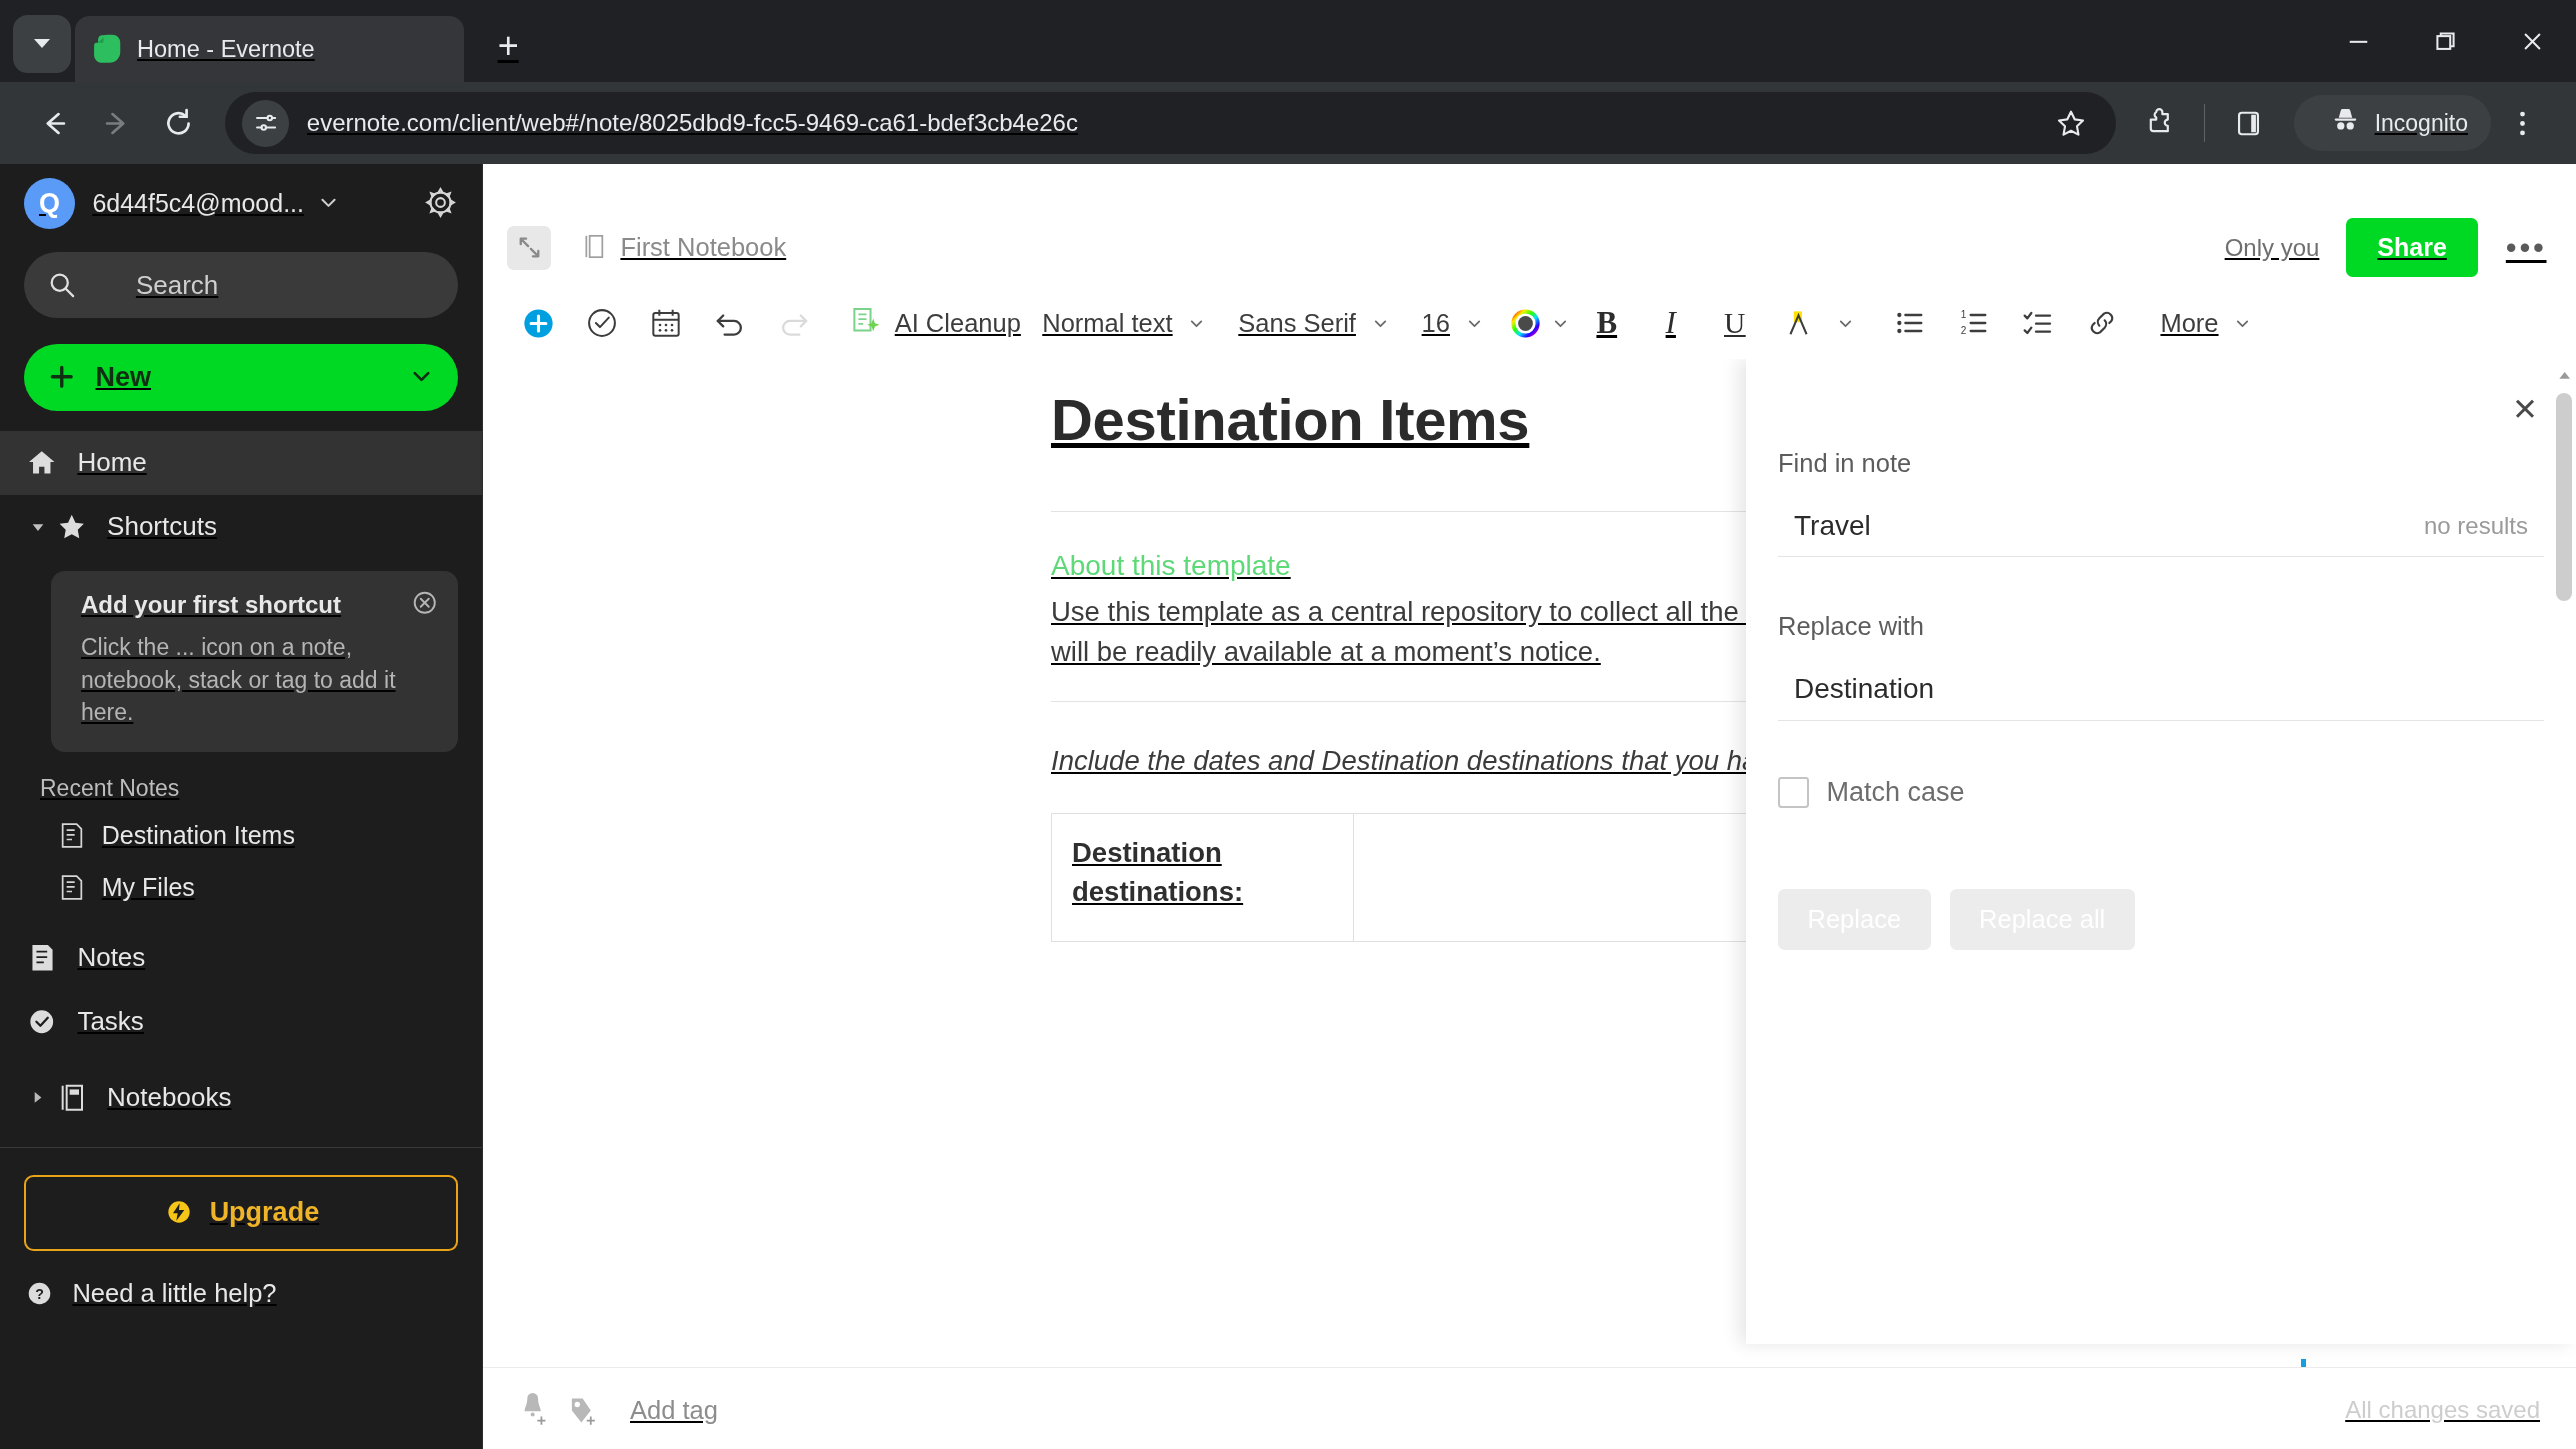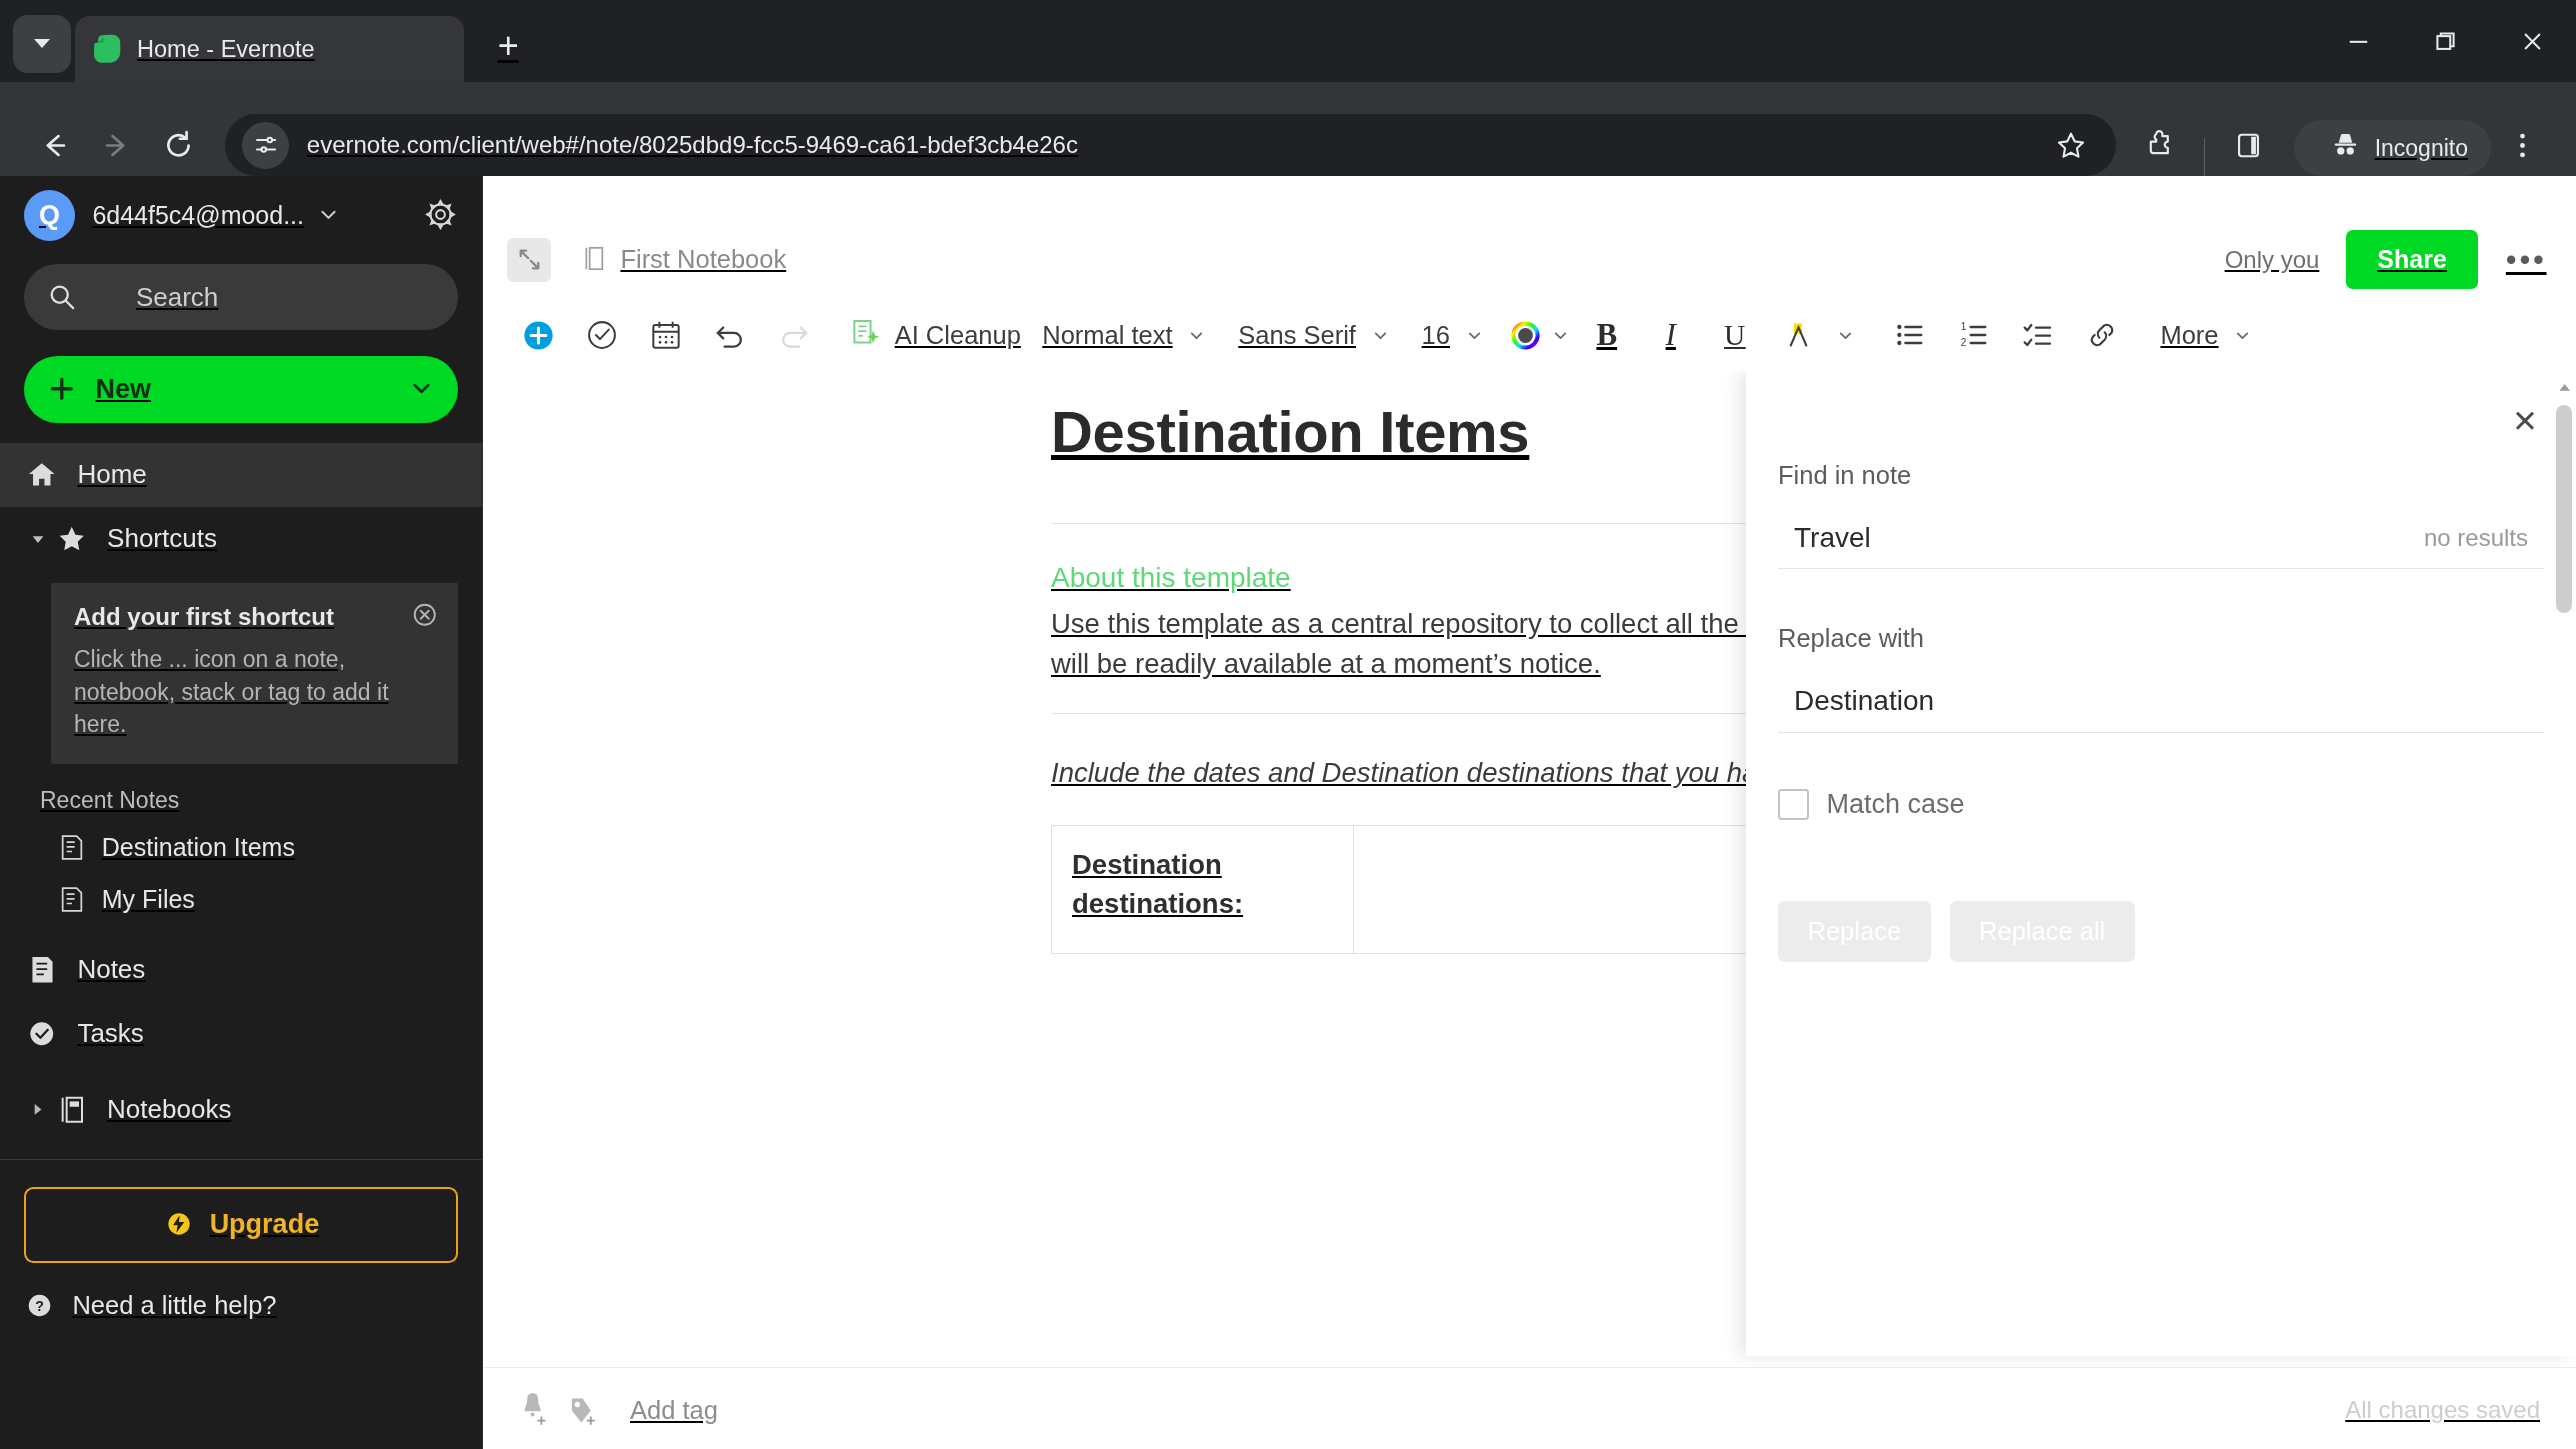--- a/index.html
+++ b/index.html
@@ -31,21 +31,21 @@
   .tab-fav { width:29.5px;height:29.5px;flex:none;display:flex;align-items:center;justify-content:center;margin-right:14.8px; }
   .tab-title {
     color:#e8eaed; font-size: 23.5px; white-space:nowrap; overflow:hidden; text-overflow:ellipsis; flex:1;
   }
   .tab-close { width:35px;height:35px;flex:none;display:flex;align-items:center;justify-content:center;color:#e8eaed;font-size:27px;line-height:1; }
   .newtab { width:58px;height:58px;margin:0 0 6.7px 14.8px;display:flex;align-items:center;justify-content:center;color:#e8eaed;font-size:36px;line-height:1;font-weight:300;flex:none;}
 
   .wincontrols { position:absolute; right:0; top:0; height:82px; display:flex; align-items:center; }
   .wc { width:87px; height:82px; display:flex;align-items:center;justify-content:center; }
 
-  .toolbar { height: 94px; background:#323639; display:flex; align-items:flex-end; padding: 0 23px; }
+  .toolbar { height: 82px; background:#323639; display:flex; align-items:center; padding: 0 23px; }
   .navbtn { width:62px;height:62px;display:flex;align-items:center;justify-content:center;flex:none; }
   .omnibox {
     flex:1; height: 62px; background:#202124; border-radius: 31px; display:flex; align-items:center;
     margin: 0 13.4px 0 16px; padding: 0 14.8px 0 17.4px; min-width: 0;
   }
   .omni-icon { width:47px;height:47px;border-radius:50%;background:#3c4043;display:flex;align-items:center;justify-content:center;flex:none;margin-right:17.4px;}
   .omni-url { color:#e8eaed; font-size:24px; white-space:nowrap; overflow:hidden; text-overflow:ellipsis; flex:1; }
   .omni-right { display:flex; align-items:center; flex:none; }
   .tb-sep { width:1.3px;height:38px;background:#5f6368;margin:0 12px; }
   .incognito-pill {
@@ -84,21 +84,21 @@
   .newbtn .lbl { font-size:27px; font-weight:700; color:#0f2e12; margin-left:19px; }
   .newbtn .sep-chev { margin-left:auto; }
 
   .navlist { margin-top: 20px; }
   .navitem { height: 64px; display:flex; align-items:center; padding: 0 24px; color:#e8e8e8; font-size:26px; }
   .navitem.active { background:#333333; }
   .navitem .ico { width:36px; display:flex; align-items:center; justify-content:center; flex:none; margin-right:17.4px; }
   .navitem .tw { width:27px; flex:none; display:flex; align-items:center; justify-content:center; margin-right: 2.7px; }
 
   .shortcut-card {
-    margin: 12px 24px 0 51px; background:#333333; border-radius: 1px; padding: 20px 23px 23px 23px;
+    margin: 12px 24px 0 51px; background:#333333; border-radius: 14px; padding: 20px 23px 23px 30px;
     position: relative;
   }
   .sc-title { color:#e8e8e8; font-size:24px; font-weight:600; padding-right: 47px; }
   .sc-body { color:#b5b5b5; font-size:23px; line-height:1.42; margin-top:12px; }
   .sc-close { position:absolute; top:17.4px; right:19px; }
 
   .section-label { color:#bdbdbd; font-size:23px; padding: 23px 24px 8px 40px; }
   .recent-item { height: 52px; display:flex; align-items:center; padding: 0 24px 0 56px; color:#e8e8e8; font-size:25px; }
   .recent-item .ico { width:31px; display:flex; align-items:center; justify-content:center; flex:none; margin-right:14.8px; }
 

